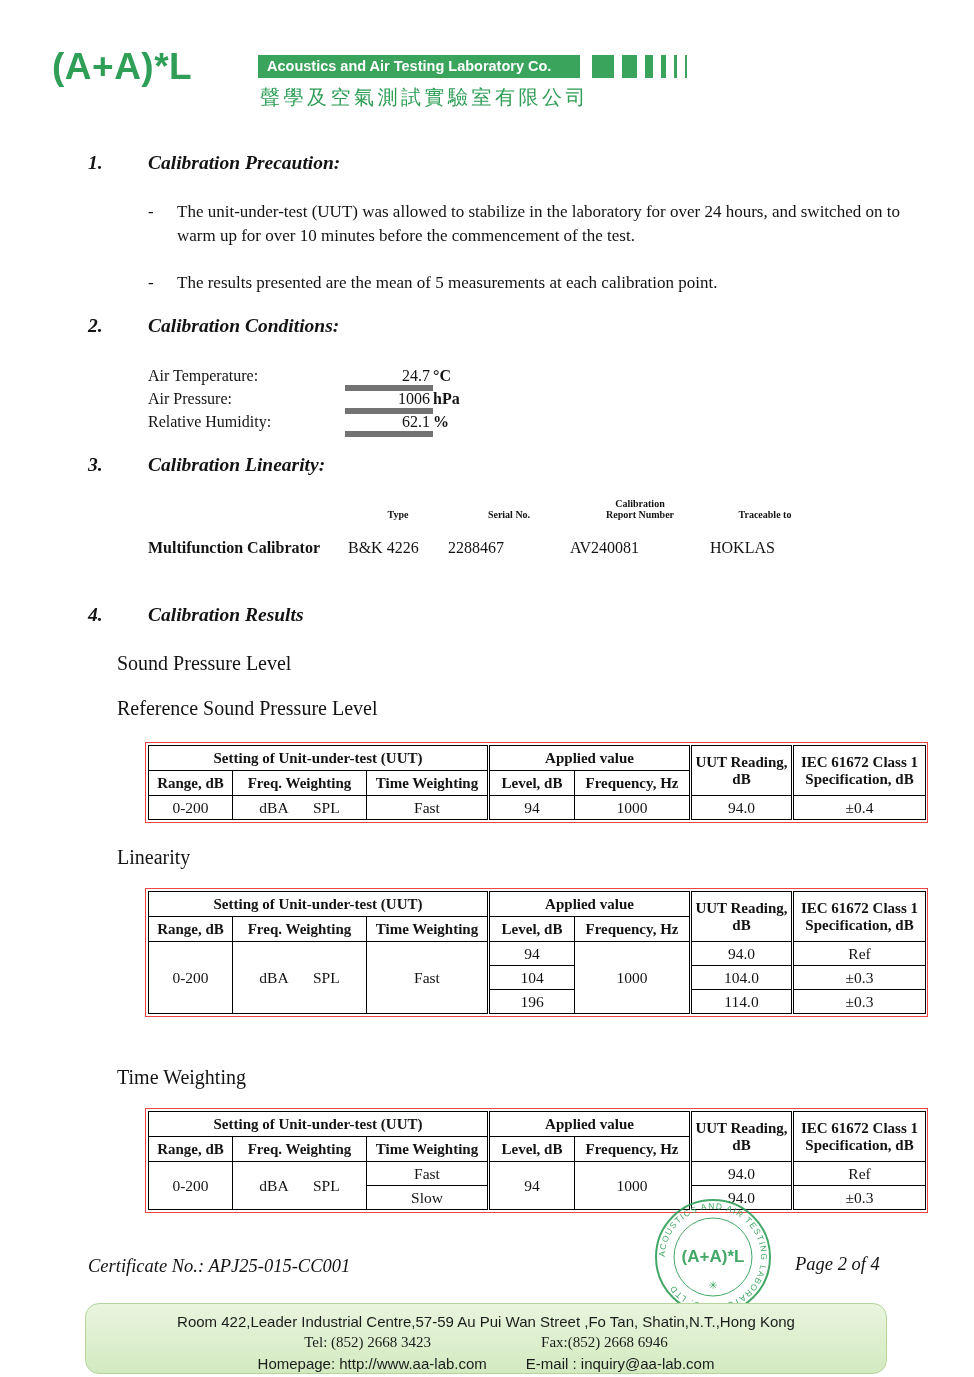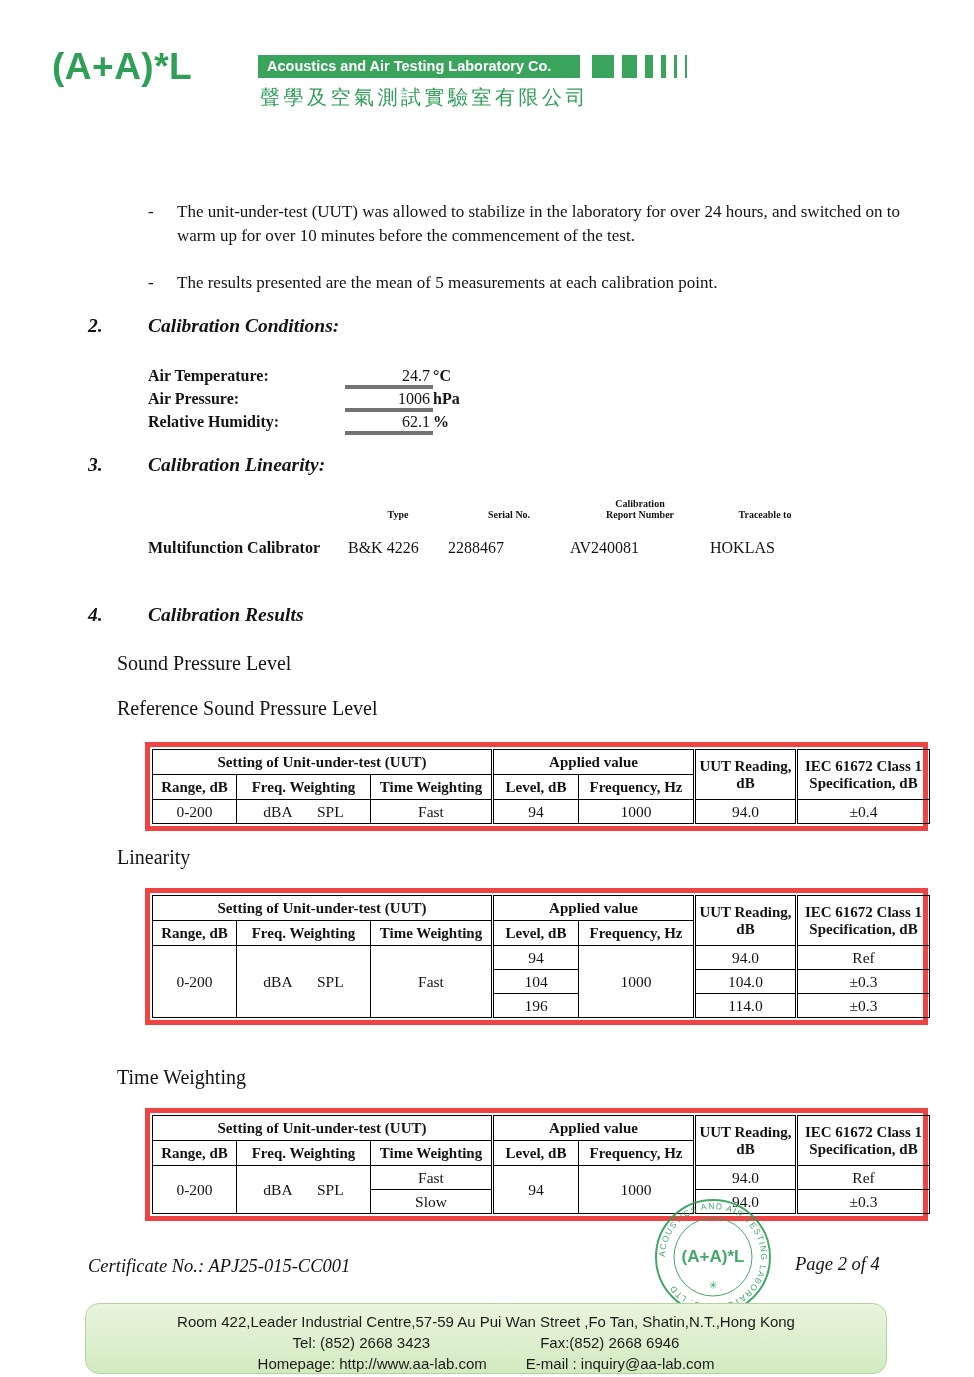--- a/index.html
+++ b/index.html
@@ -24,71 +24,74 @@
   
   .sec { position: absolute; left: 88px; font-size: 19.5px; font-weight: bold; font-style: italic; }
   .sec .num { display: inline-block; width: 60px; }
 
   .bullet { position: absolute; left: 148px; width: 766px; font-size: 17px; line-height: 1.4; display: flex; }
   .bullet .dash { width: 29px; flex: none; }
 
   
   .conds { position: absolute; left: 148px; top: 367px; }
   .cond { height: 23px; font-size: 16px; }
-  .cond .lbl { display: inline-block; width: 197px; font-weight: bold; }
-  .cond .ul { display: inline-block; width: 88px; text-align: right; border-bottom: 4px solid #737373; padding-right: 3px; }
+  .cond .lbl { display: inline-block; width: 197px; font-weight: normal; }
+  .cond .ul { display: inline-block; width: 88px; text-align: right; border-bottom: 6px solid #737373; padding-right: 3px; }
   .cond .unit { font-weight: bold; }
 
   
   .equip { position: absolute; left: 148px; top: 498px; width: 672px; border-collapse: collapse; }
   .equip th { font-size: 10px; font-weight: bold; text-align: center; vertical-align: bottom; padding-bottom: 2px; }
   .equip td { font-size: 16px; text-align: left; padding-top: 17px; }
   .equip .lblcol { text-align: left; font-weight: bold; }
 
   .plain-label { position: absolute; left: 117px; font-size: 20px; }
 
   
-  .tblwrap { position: absolute; left: 145px; width: 783px; border: 5px solid #ef4444; padding: 2px; background: #fff; }
+  .tblwrap { position: absolute; left: 145px; width: 783px; border: 1px solid #ef4444; padding: 2px; background: #fff; }
   table.res { border-collapse: collapse; width: 100%; table-layout: fixed; }
   .res th, .res td { border: 1px solid #000; text-align: center; padding: 2px; }
   .res th { font-size: 15px; font-weight: bold; height: 25px; }
   .res td { font-size: 15.5px; height: 24px; }
   .grp { border-left: 3px double #000 !important; }
   .freqpair { display: flex; justify-content: space-evenly; }
 
   
   .cert { position: absolute; left: 88px; top: 1256px; font-size: 18.5px; font-style: italic; }
   .pageno { position: absolute; left: 795px; top: 1254px; font-size: 18.5px; font-style: italic; }
   .stamp { position: absolute; left: 652px; top: 1196px; opacity: 0.9; }
 
   .footbox { position: absolute; left: 85px; top: 1303px; width: 802px; height: 71px;
              background: linear-gradient(#e9f5de, #d2eac0); border: 1px solid #b5d49c; border-radius: 14px;
              text-align: center; font-family: "Liberation Sans", sans-serif; font-size: 15px;
              color: #1c1c1c; padding-top: 7px; }
   .footline { display: flex; justify-content: center; line-height: 21px; }
-  .footline.gap2 { gap: 110px; }
+  .footline.gap2 { gap: 110px; font-family: Liberation Serif, serif; }
   .footline.gap3 { gap: 39px; }
 </style>
 </head>
 <body>
 
 <div class="page">
 
   <div class="logo">(A+A)*L</div>
   <div class="banner">Acoustics and Air Testing Laboratory Co. Ltd.</div>
   <div class="zh">聲學及空氣測試實驗室有限公司</div>
   <div class="bars">
     <div></div>
       <div></div>
       <div></div>
       <div></div>
       <div></div>
       <div></div>
   </div>
 
+  <div class="sec" style="top:152px">
+    <span class="num">1.</span><span>Calibration Precaution:</span>
+  </div>
   <div class="bullet" style="top:200px">
     <span class="dash">-</span>
     <span>The unit-under-test (UUT) was allowed to stabilize in the laboratory for over 24 hours, and switched on to warm up for over 10 minutes before the commencement of the test.</span>
   </div>
   <div class="bullet" style="top:271px">
     <span class="dash">-</span>
     <span>The results presented are the mean of 5 measurements at each calibration point.</span>
   </div>
 
   <div class="sec" style="top:315px">

